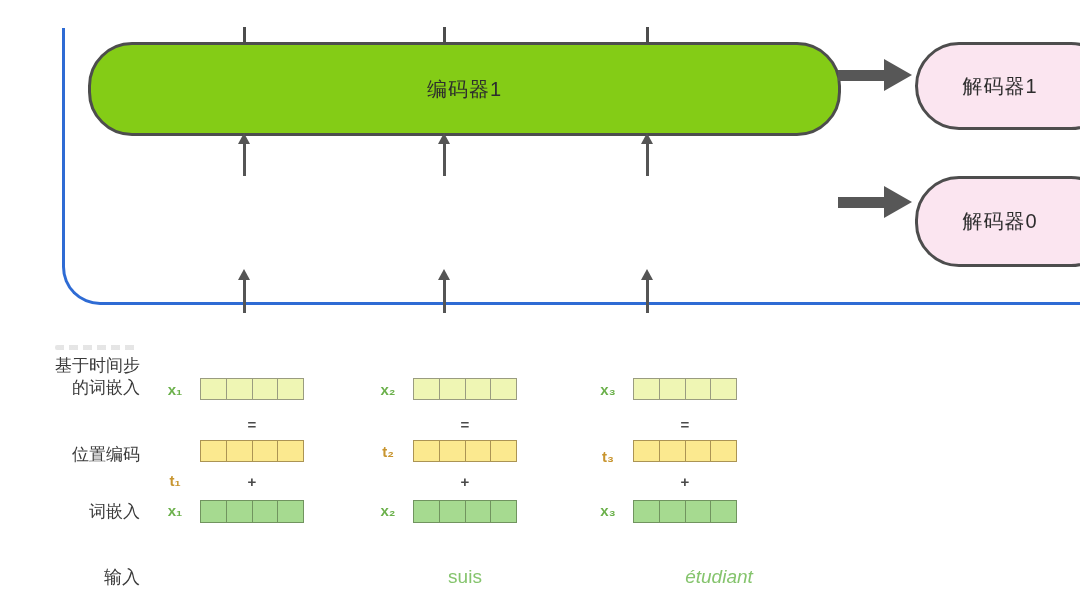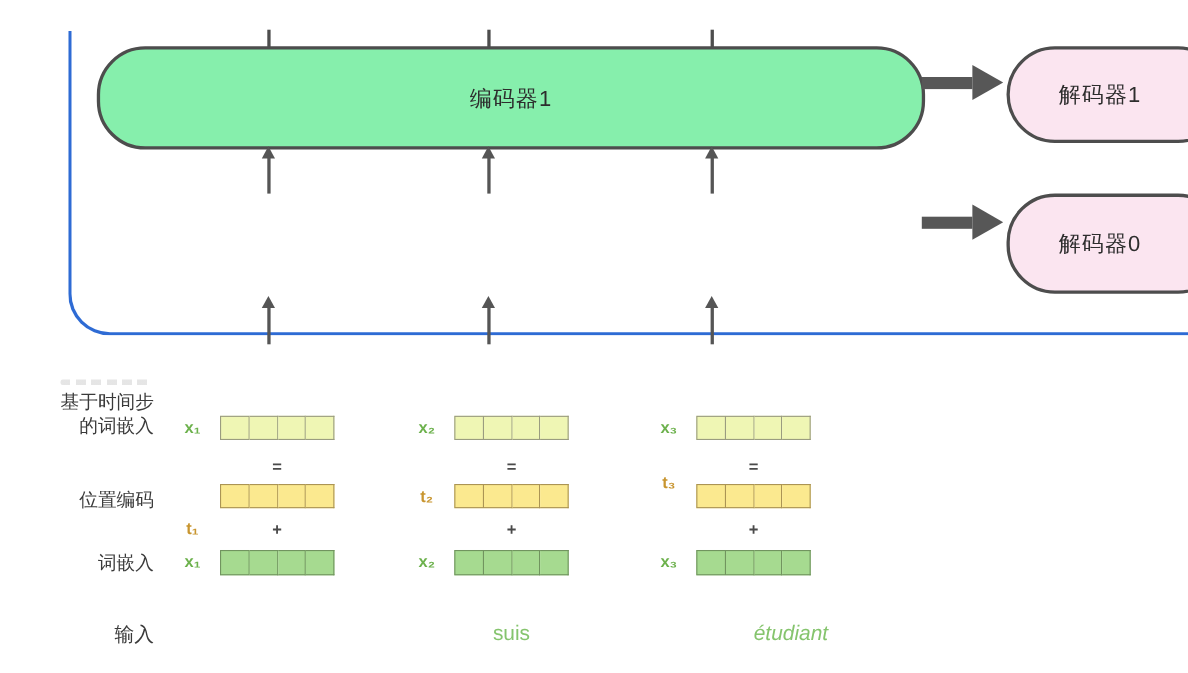--- a/index.html
+++ b/index.html
@@ -12,21 +12,21 @@
     position:absolute;left:62px;top:28px;width:1018px;height:274px;
     border-left:3px solid #2e6bd4;border-bottom:3px solid #2e6bd4;
     border-bottom-left-radius:38px;
   }
   
   .box{
     position:absolute;border:3px solid #4d4d4d;border-radius:44px;
     display:flex;align-items:center;justify-content:center;
     font-size:20px;color:#2d2d2d;letter-spacing:1px;
   }
-  .enc{background:#86efac;left:88px;width:747px;}
+  .enc{background:#84cc16;left:88px;width:747px;}
   .dec{background:#fbe5f0;left:915px;width:200px;padding-right:30px;box-sizing:border-box;}
   #enc1,#dec1{top:42px;height:88px;}
   #enc0,#dec0{top:176px;height:91px;}
   
   .v-stub{position:absolute;top:27px;width:3px;height:16px;background:#4d4d4d;}
   
   .up-arrow{position:absolute;width:13px;}
   .up-arrow .shaft{position:absolute;left:5px;top:8px;bottom:0;width:3px;background:#555;}
   .up-arrow .head{
     position:absolute;left:0;top:0;width:0;height:0;
@@ -186,21 +186,21 @@
   <div class="word-token" style="left:403px;top:566px;">suis</div>
 
   <div class="vlabel green" style="left:589px;top:381px;">x₃</div>
   <div class="vec ts" style="left:633px;top:378px;">
       <div class="cell"></div>
       <div class="cell"></div>
       <div class="cell"></div>
       <div class="cell"></div>
     </div>
   <div class="op" style="left:665px;top:416px;">=</div>
-  <div class="vlabel gold" style="left:589px;top:431px;">t₃</div>
+  <div class="vlabel gold" style="left:589px;top:448px;">t₃</div>
   <div class="vec pos" style="left:633px;top:440px;">
       <div class="cell"></div>
       <div class="cell"></div>
       <div class="cell"></div>
       <div class="cell"></div>
     </div>
   <div class="op" style="left:665px;top:473px;">+</div>
   <div class="vlabel green" style="left:589px;top:502px;">x₃</div>
   <div class="vec word" style="left:633px;top:500px;height:23px;">
       <div class="cell"></div>

